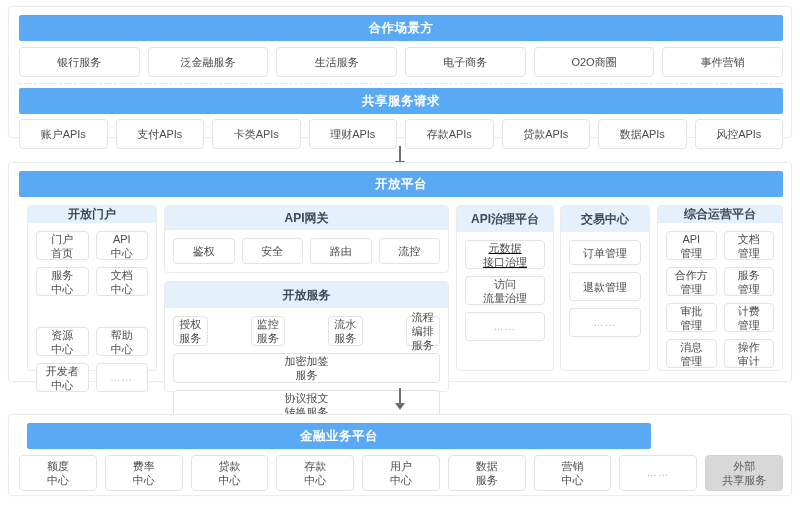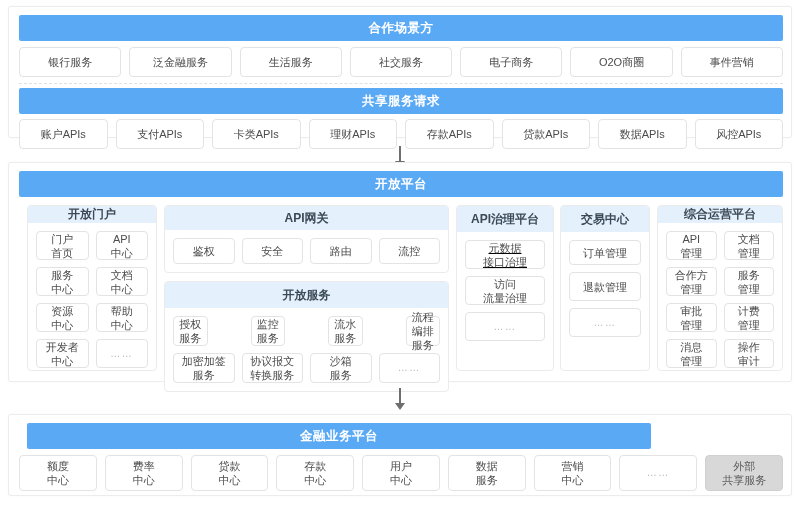--- a/index.html
+++ b/index.html
@@ -113,21 +113,20 @@
 <div class="canvas">
 
   <div class="panel" style="left:8px; top:6px; width:784px; height:132px;">
 
     <div class="band" style="position:absolute; left:10px; top:8px; width:764px;">合作场景方</div>
 
     <div class="chiprow" style="position:absolute; left:10px; top:40px; width:764px; height:30px;">
       <div class="chip">银行服务</div>
       <div class="chip">泛金融服务</div>
       <div class="chip">生活服务</div>
-      <div class="chip">社交服务</div>
       <div class="chip">电子商务</div>
       <div class="chip">O2O商圈</div>
       <div class="chip">事件营销</div>
     </div>
 
     <div class="dashed" style="left:10px; top:76px; width:764px;"></div>
 
     <div class="band" style="position:absolute; left:10px; top:81px; width:764px;">共享服务请求</div>
 
     <div class="chiprow" style="position:absolute; left:10px; top:112px; width:764px; height:30px;">
@@ -159,21 +158,21 @@
 首页</div>
           <div class="chip">API
 中心</div>
         </div>
         <div class="chiprow" style="height:29px;">
           <div class="chip">服务
 中心</div>
           <div class="chip">文档
 中心</div>
         </div>
-        <div class="chiprow" style="height:29px;">
+        <div class="chiprow" style="height:29px;margin-top:24px;">
           <div class="chip">资源
 中心</div>
           <div class="chip">帮助
 中心</div>
         </div>
         <div class="chiprow" style="height:29px;">
           <div class="chip">开发者
 中心</div>
           <div class="chip dots">……</div>
         </div>
@@ -200,21 +199,21 @@
           <div class="chiprow" style="height:30px;gap:43px;">
             <div class="chip">授权
 服务</div>
             <div class="chip">监控
 服务</div>
             <div class="chip">流水
 服务</div>
             <div class="chip">流程
 编排服务</div>
           </div>
-          <div class="chiprow" style="height:30px;">
+          <div class="chiprow" style="height:30px;flex-direction:column;">
             <div class="chip">加密加签
 服务</div>
             <div class="chip">协议报文
 转换服务</div>
             <div class="chip">沙箱
 服务</div>
             <div class="chip dots">……</div>
           </div>
         </div>
       </div>

